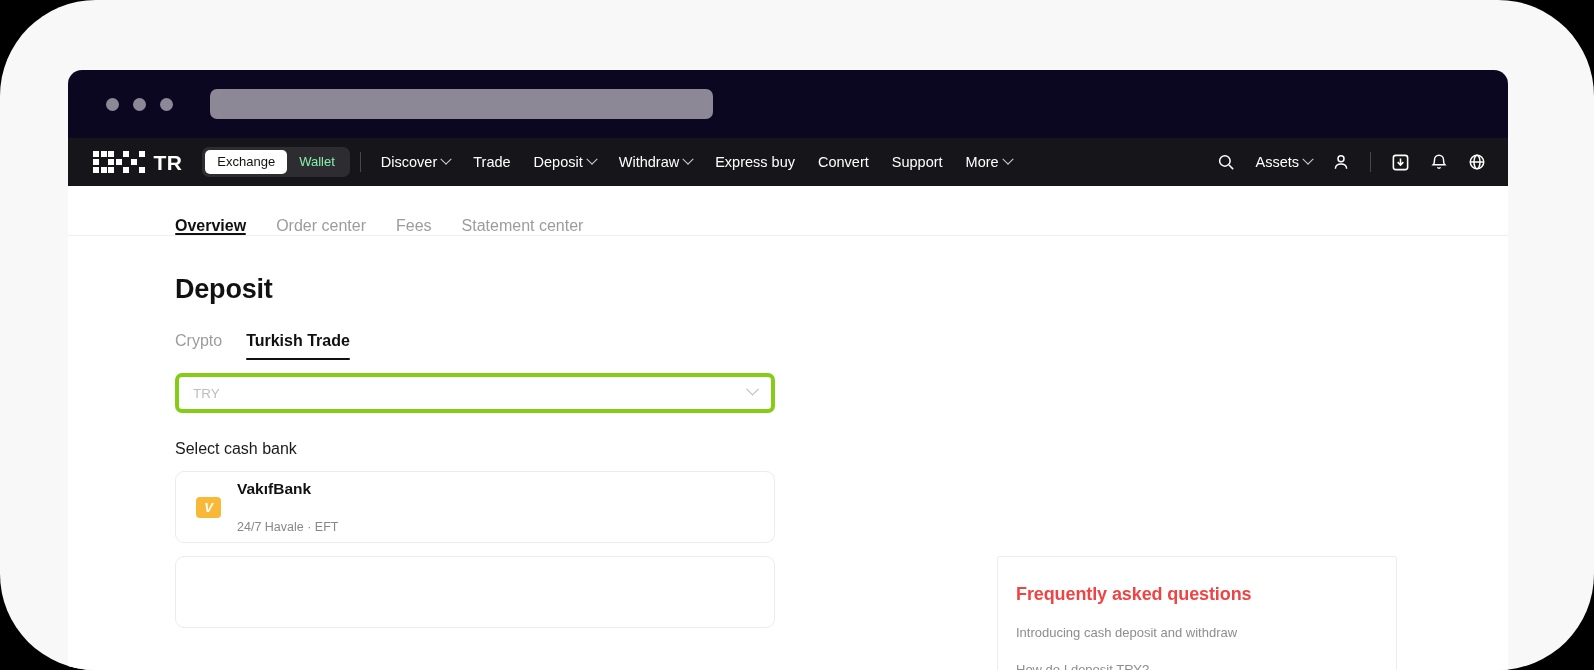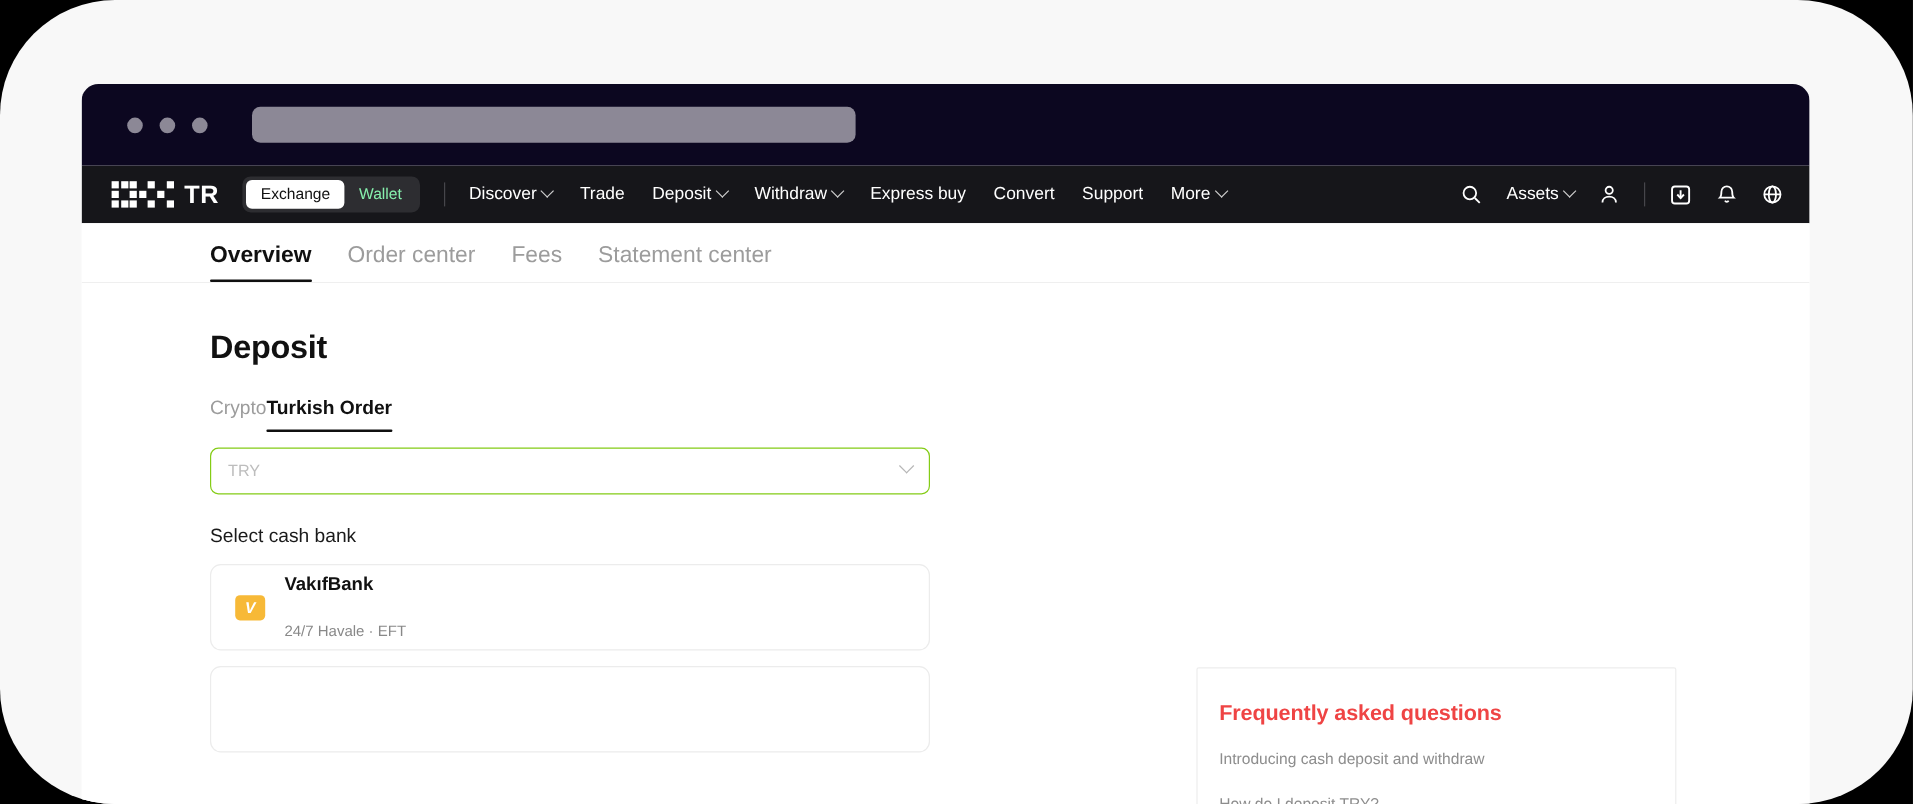--- a/index.html
+++ b/index.html
@@ -74,21 +74,21 @@
     font-size: 21px; font-weight: bold; letter-spacing: 0.4px;
     color: #ffffff; line-height: 1;
   }
 
   .seg-toggle {
     display: flex; align-items: center;
     background: #2d2d31;
     border-radius: 7px;
     padding: 3px;
     height: 30px;
-    margin-right: 18px;
+    margin-right: 8px;
   }
   .seg {
     font-size: 13px;
     padding: 0 12px;
     height: 24px;
     line-height: 24px;
     border-radius: 5px;
     color: #86efac;
     cursor: pointer;
     white-space: nowrap;
@@ -130,23 +130,22 @@
   
   .subnav {
     display: flex; align-items: flex-end;
     gap: 30px;
     padding: 0 0 0 107px;
     height: 50px;
     background: #ffffff;
     border-bottom: 1px solid #efefef;
   }
   .subtab {
-    font-size: 19px;
+    font-size: 16px;
     color: #9c9c9c;
-    padding-bottom: 11px;
     cursor: pointer;
     position: relative;
     white-space: nowrap;
   }
   .subtab.active { color: #101010; font-weight: 600; }
   .subtab.active::after {
     content: "";
     position: absolute;
     left: 0; right: 0; bottom: 0;
     height: 2.5px; background: #101010;
@@ -159,21 +158,21 @@
     background: #ffffff;
     height: 432px;
     padding: 38px 0 0 107px;
   }
   .page-title {
     font-size: 27px; font-weight: bold; color: #111111;
     letter-spacing: -0.2px;
   }
 
   .asset-tabs {
-    display: flex; align-items: flex-end;
+    display: flex; gap: 24px; align-items: flex-end;
     margin-top: 27px;
   }
   .asset-tab {
     font-size: 16px; color: #9c9c9c;
     padding-bottom: 10px;
     cursor: pointer;
     position: relative;
     white-space: nowrap;
   }
   .asset-tab.active { color: #101010; font-weight: 600; }
@@ -186,21 +185,21 @@
   }
 
   .section-label {
     font-size: 16px; color: #1a1a1a; font-weight: 500;
     margin-top: 27px;
   }
 
   .select-box {
     margin-top: 13px;
     width: 600px; height: 39px;
-    border: 1px solid #84cc16;
+    border: 4px solid #84cc16;
     border-radius: 7px;
     display: flex; align-items: center;
     padding: 16px 14px;
     background: #ffffff;
     cursor: pointer;
   }
   .select-value { font-size: 13.5px; color: #bdbdbd; }
   .select-caret {
     margin-left: auto;
     width: 9px; height: 9px;
@@ -389,21 +388,21 @@
       <span class="subtab">Fees</span>
       <span class="subtab">Statement center</span>
     </div>
 
     <div class="content">
 
       <h1 class="page-title">Deposit</h1>
 
       <div class="asset-tabs">
         <span class="asset-tab">Crypto</span>
-        <span class="asset-tab active">Turkish Order</span>
+        <span class="asset-tab active">Turkish Trade</span>
       </div>
 
 
       <div class="select-box">
         <span class="select-value">TRY</span>
         <i class="select-caret"></i>
       </div>
 
       <div class="section-label">Select cash bank</div>
 

